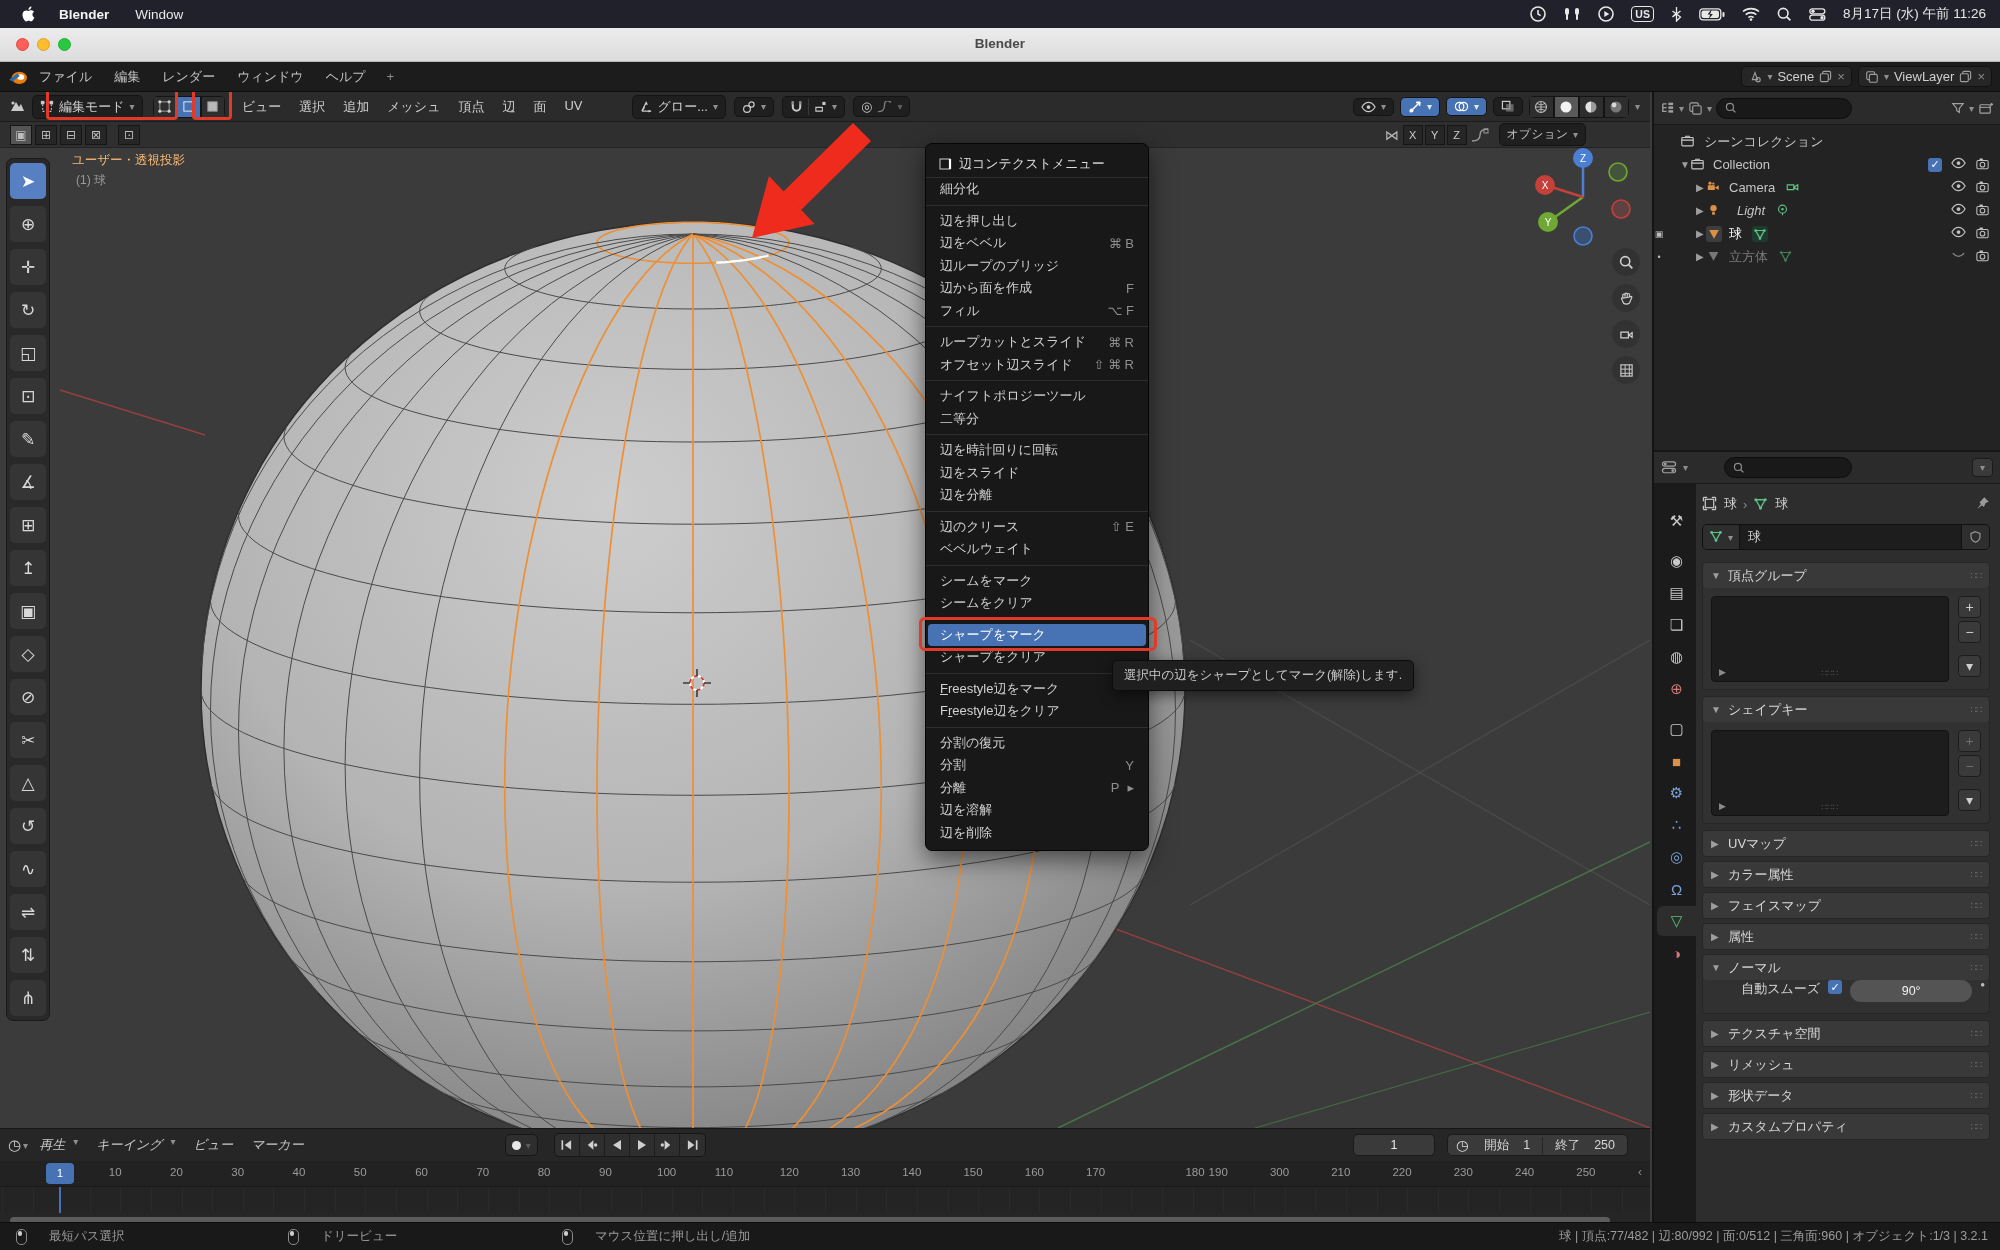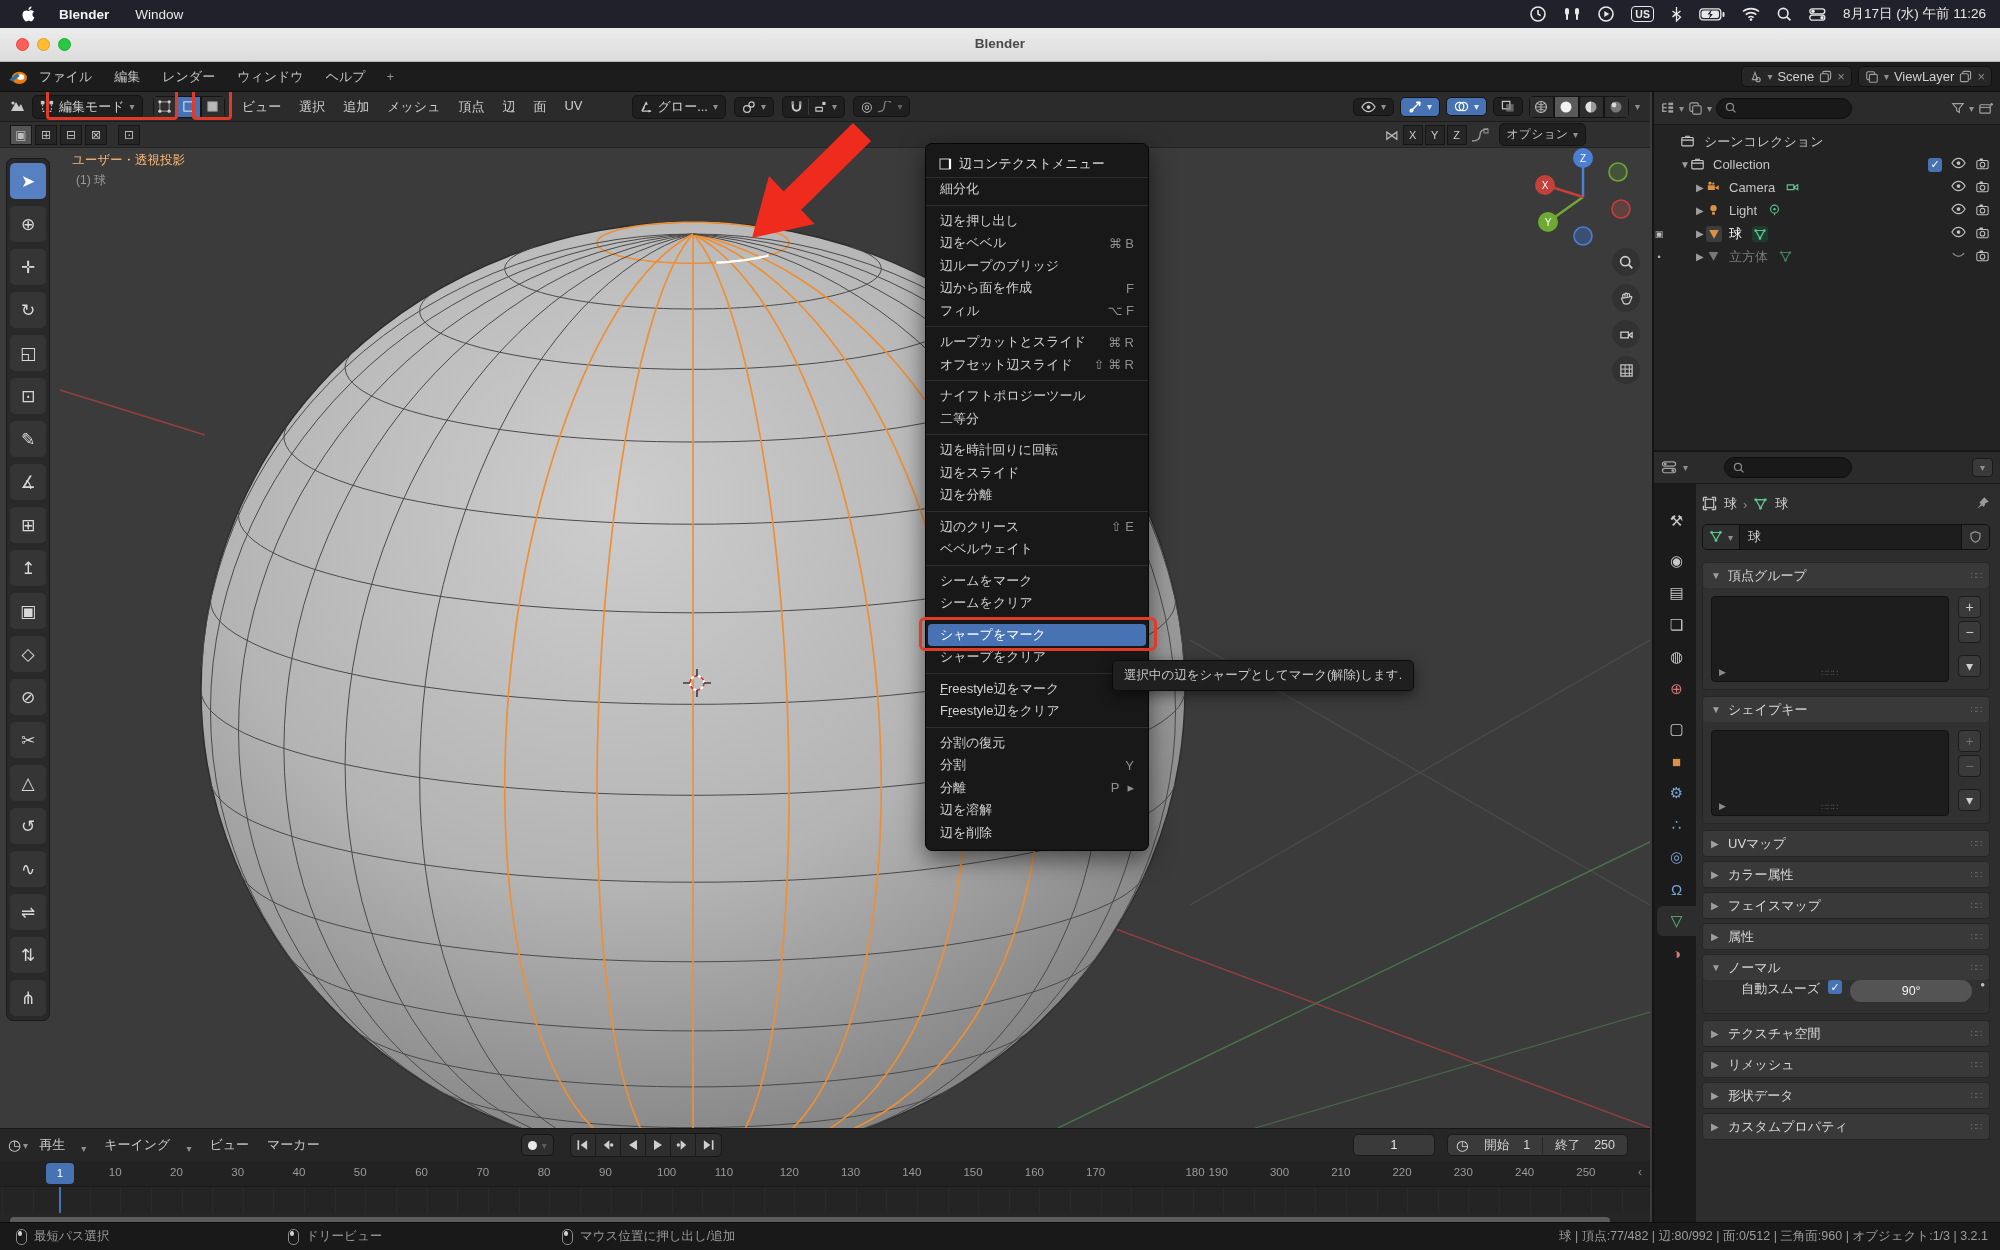--- a/index.html
+++ b/index.html
@@ -99,39 +99,39 @@
   .lb-btns{position:absolute;display:flex;flex-direction:column;gap:3px;}
   .sqbtn{width:23px;height:22px;background:#3a3a3a;border:1px solid #1c1c1c;border-radius:4px;color:#cfcfcf;display:flex;align-items:center;justify-content:center;font-size:14px;}
   .sqbtn.dim2{color:#6d6d6d;}
   .lb-grip{position:absolute;bottom:3px;left:50%;transform:translateX(-50%);color:#565656;font-size:9px;}
   .lb-arrow{position:absolute;bottom:4px;left:7px;color:#8b8b8b;font-size:9px;}
   .asrow{display:flex;gap:8px;height:26px;padding:0 4px 0 20px;}
   .asval{width:122px;height:22px;background:#545454;border-radius:11px;text-align:center;line-height:22px;color:#f0f0f0;font-size:12.5px;}
   
   #timeline{left:0;top:1128px;width:1650px;height:94px;background:#262626;z-index:40;border-top:1px solid #161616;}
   #tl-head{display:flex;align-items:center;height:32px;padding:0 8px;color:#c9c9c9;font-size:13px;gap:2px;}
-  #tl-head .menu{padding:0 9px;display:flex;gap:16px;align-items:flex-end;}
+  #tl-head .menu{padding:0 9px;display:flex;gap:8px;align-items:flex-start;font-style:italic;}
   .tl-chev{color:#8f8f8f;font-size:10px;}
   #playctl{display:flex;margin-left:14px;background:#2e2e2e;border:1px solid #161616;border-radius:5px;overflow:hidden;}
   .pbtn{width:25px;height:22px;display:flex;align-items:center;justify-content:center;color:#cfcfcf;border-right:1px solid #1d1d1d;}
   .pbtn:last-child{border-right:none;}
   #recpill{margin-left:190px;display:flex;align-items:center;background:#2e2e2e;border:1px solid #161616;border-radius:5px;height:22px;padding:0 6px;gap:5px;}
   #framefield{margin-left:auto;width:82px;height:22px;background:#3a3a3a;border:1px solid #1a1a1a;border-radius:5px;text-align:center;line-height:21px;color:#e8e8e8;font-size:12.5px;}
   #rangepills{display:flex;margin-left:10px;margin-right:14px;background:#3a3a3a;border:1px solid #1a1a1a;border-radius:5px;height:22px;align-items:center;color:#d6d6d6;font-size:12.5px;}
   #rangepills .seg{display:flex;gap:14px;padding:0 12px;align-items:center;}
   #ruler{position:absolute;left:0;top:32px;width:100%;height:26px;background:#222;border-bottom:1px solid #191919;}
   .rlabel{position:absolute;top:5px;transform:translateX(-50%);color:#9a9a9a;font-size:11.5px;}
   #curframe{position:absolute;top:2px;width:28px;height:21px;background:#4772b3;border-radius:4px;color:#fff;font-size:11.5px;text-align:center;line-height:21px;transform:translateX(-50%);}
   #tracks{position:absolute;left:0;top:58px;width:100%;height:26px;background:#242424;background-image:repeating-linear-gradient(90deg,#2b2b2b 0 1px,transparent 1px 30.64px);background-position-x:59px;}
   #cfline{position:absolute;left:59px;top:58px;width:2px;height:26px;background:#4772b3;}
   #tl-scroll{position:absolute;left:10px;top:88px;width:1600px;height:8px;background:#5c5c5c;border-radius:4px;}
   #tl-collapse{position:absolute;right:8px;top:36px;color:#8a8a8a;font-size:12px;}
   
   #statusbar{left:0;top:1222px;width:2000px;height:28px;background:#191919;border-top:1px solid #0d0d0d;display:flex;align-items:center;color:#9b9b9b;font-size:12.5px;z-index:85;}
-  .hint{display:flex;align-items:center;gap:7px;position:absolute;}
+  .hint{display:flex;align-items:center;gap:22px;position:absolute;}
   #sb-stats{margin-left:auto;margin-right:12px;}
   .mouseic{width:11px;height:16px;border:1.3px solid #8a8a8a;border-radius:5px;position:relative;}
   .mouseic:after{content:"";position:absolute;left:1px;top:1px;width:3.5px;height:5px;background:#cfcfcf;border-radius:2px;}
 </style>
 </head>
 <body>
 
 <div id="stage">
 
   <div id="macbar" class="abs">
@@ -759,21 +759,21 @@
         <div class="outrow" style="top: 107px;">
           <span style="width:10px;text-align:center;font-size:9px;color:#bdbdbd;"></span>
           <span style="width:32px;"></span>
           <span class="tri">▶</span>
           <span class="oic orange" style="">
             <svg width="15" height="14" viewBox="0 0 16 16">
               <circle cx="8" cy="6" r="3.6" fill="currentColor"></circle>
               <path d="M6.4 10.4h3.2v3h-3.2z" fill="currentColor"></path>
             </svg>
           </span>
-          <span style="margin-left:7px;">Light</span>
+          <span style="margin-left:15px;font-style:italic;">Light</span>
           <span class="oic green" style="margin-left:10px;">
             <svg width="15" height="14" viewBox="0 0 16 16">
               <circle cx="8" cy="7" r="4.5" fill="none" stroke="currentColor" stroke-width="1.3"></circle>
               <circle cx="8" cy="7" r="1.4" fill="currentColor"></circle>
               <path d="M8 11.5V14" stroke="currentColor" stroke-width="1.3"></path>
             </svg>
           </span>
           <span class="rgt">
             <span style=""><svg width="15" height="12" viewBox="0 0 16 12">
                 <path d="M1 6C3 2.5 5.5 1 8 1s5 1.5 7 5c-2 3.5-4.5 5-7 5S3 9.5 1 6z" fill="none" stroke="currentColor" stroke-width="1.3"></path>

